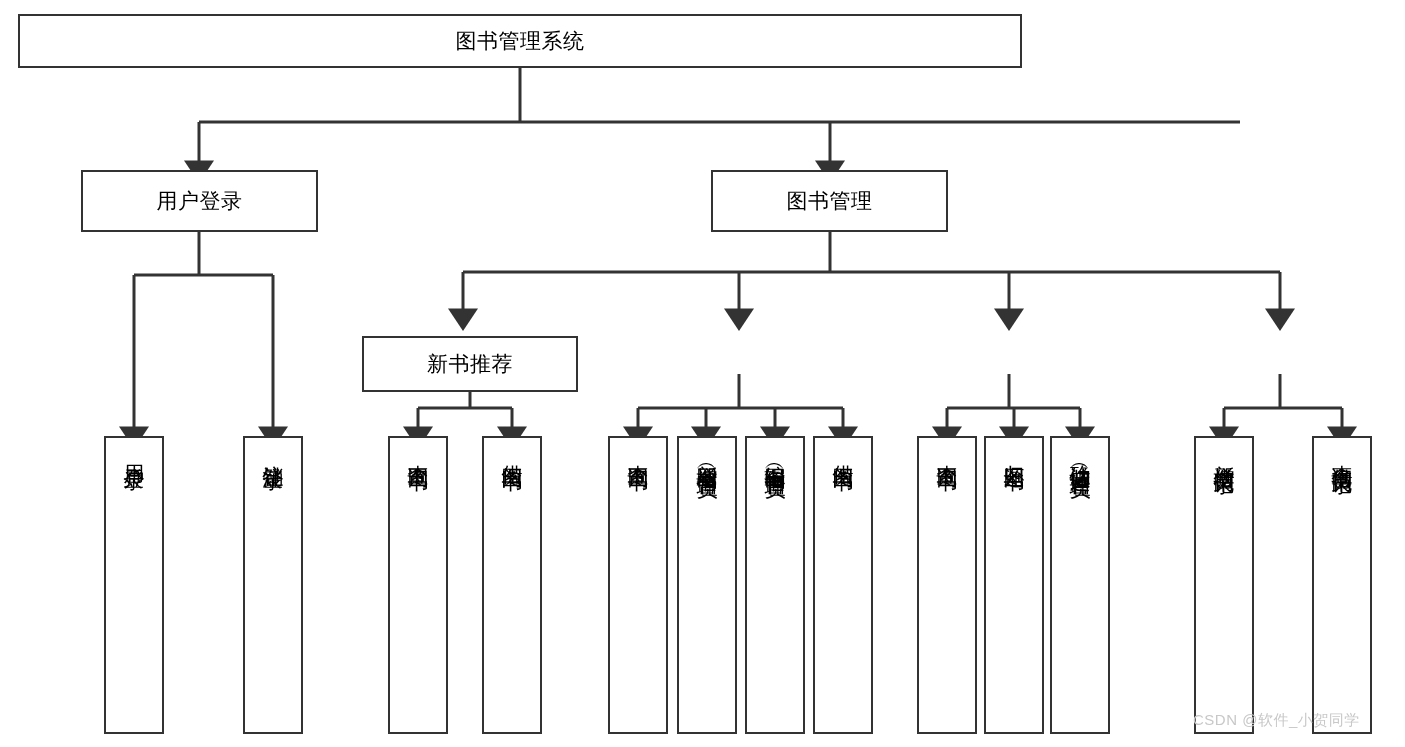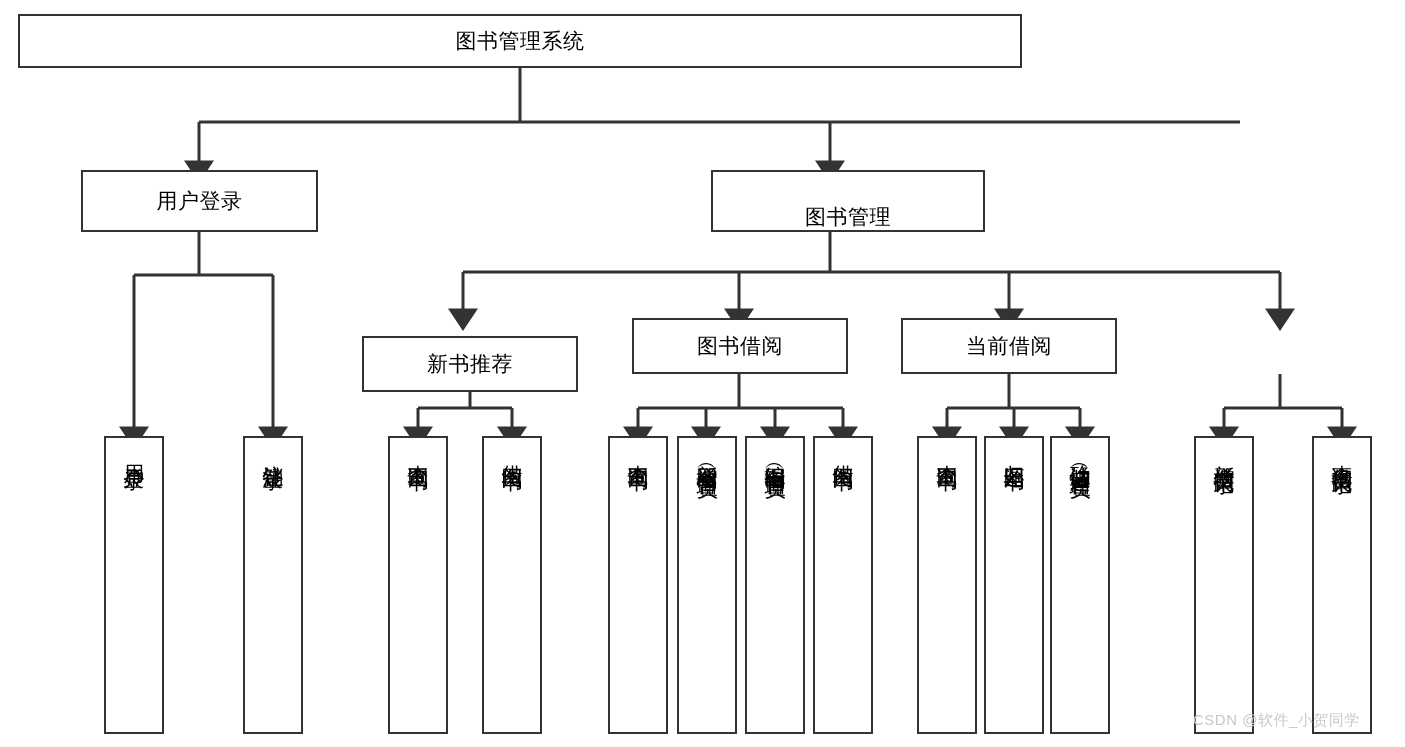--- a/index.html
+++ b/index.html
@@ -124,32 +124,26 @@
     </g>
   </svg>
 
   <div class="node root horiz" style="left:18px; top:14px; width:1004px; height:54px;">
     <span class="label">图书管理系统</span>
   </div>
 
   <div class="node horiz" style="left:81px; top:170px; width:237px; height:62px;">
     <span class="label">用户登录</span>
   </div>
-  <div class="node horiz" style="left:711px; top:170px; width:274px; height:62px;align-items:flex-end;">
+  <div class="node horiz" style="left:711px; top:170px; width:237px; height:62px;">
     <span class="label">图书管理</span>
   </div>
 
   <div class="node horiz" style="left:362px; top:336px; width:216px; height:56px;">
     <span class="label">新书推荐</span>
-  </div>
-  <div class="node horiz" style="left:632px; top:318px; width:216px; height:56px;">
-    <span class="label">图书借阅</span>
-  </div>
-  <div class="node horiz" style="left:901px; top:318px; width:216px; height:56px;">
-    <span class="label">当前借阅</span>
   </div>
 
   <div class="node leaf" style="left:104px; top:436px; width:60px; height:298px;">
     <span class="label">用户登录</span>
   </div>
   <div class="node leaf" style="left:243px; top:436px; width:60px; height:298px;">
     <span class="label">注销登录</span>
   </div>
 
   <div class="node leaf" style="left:388px; top:436px; width:60px; height:298px;">

